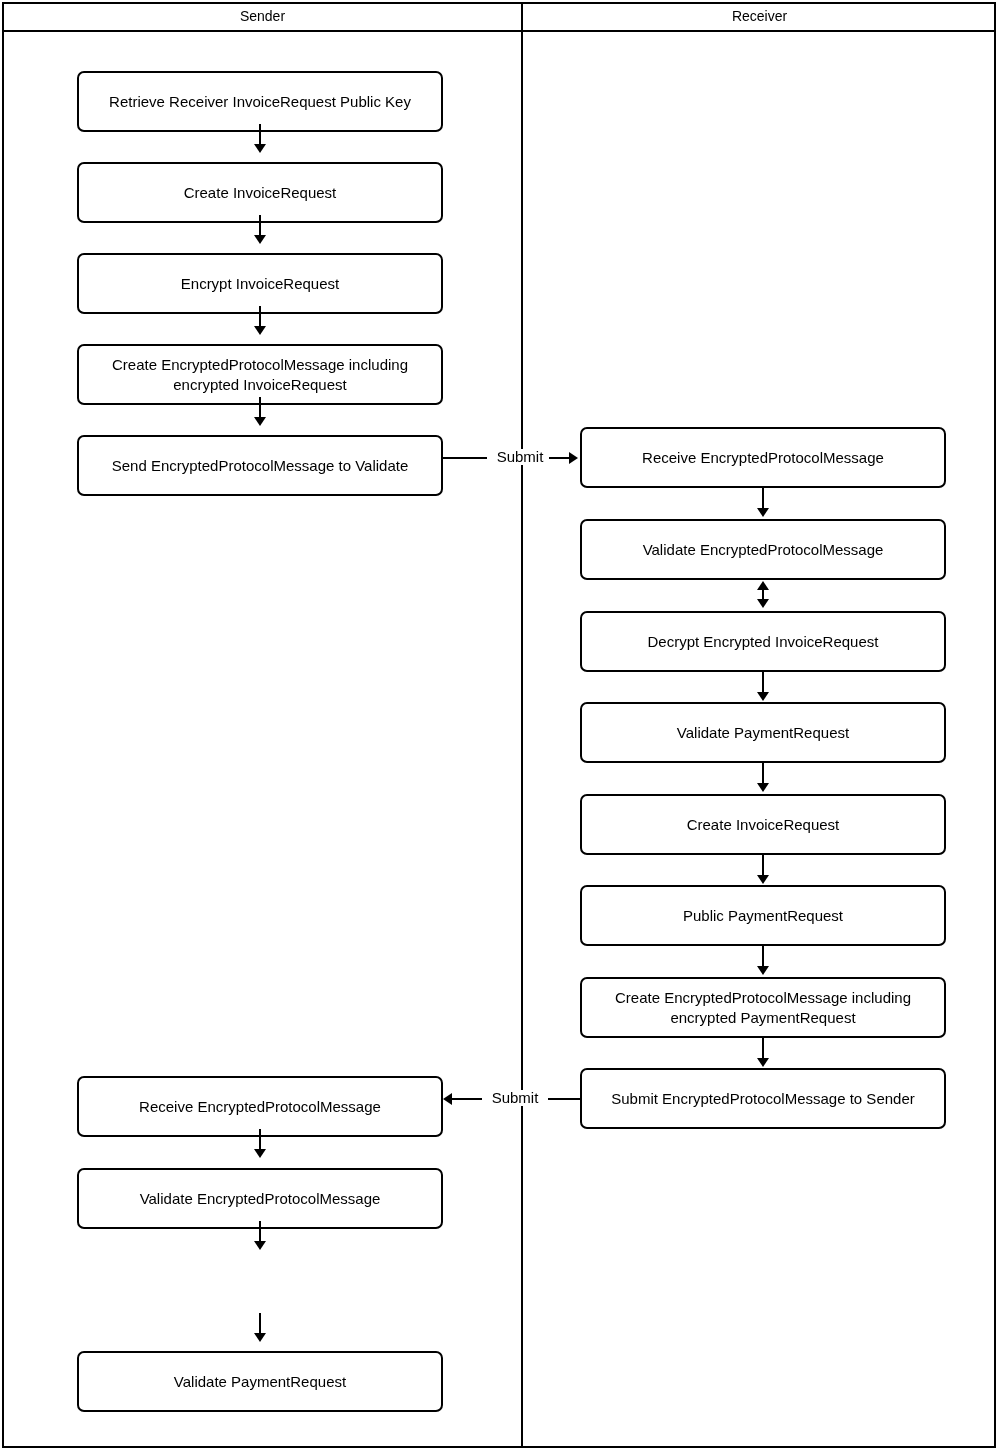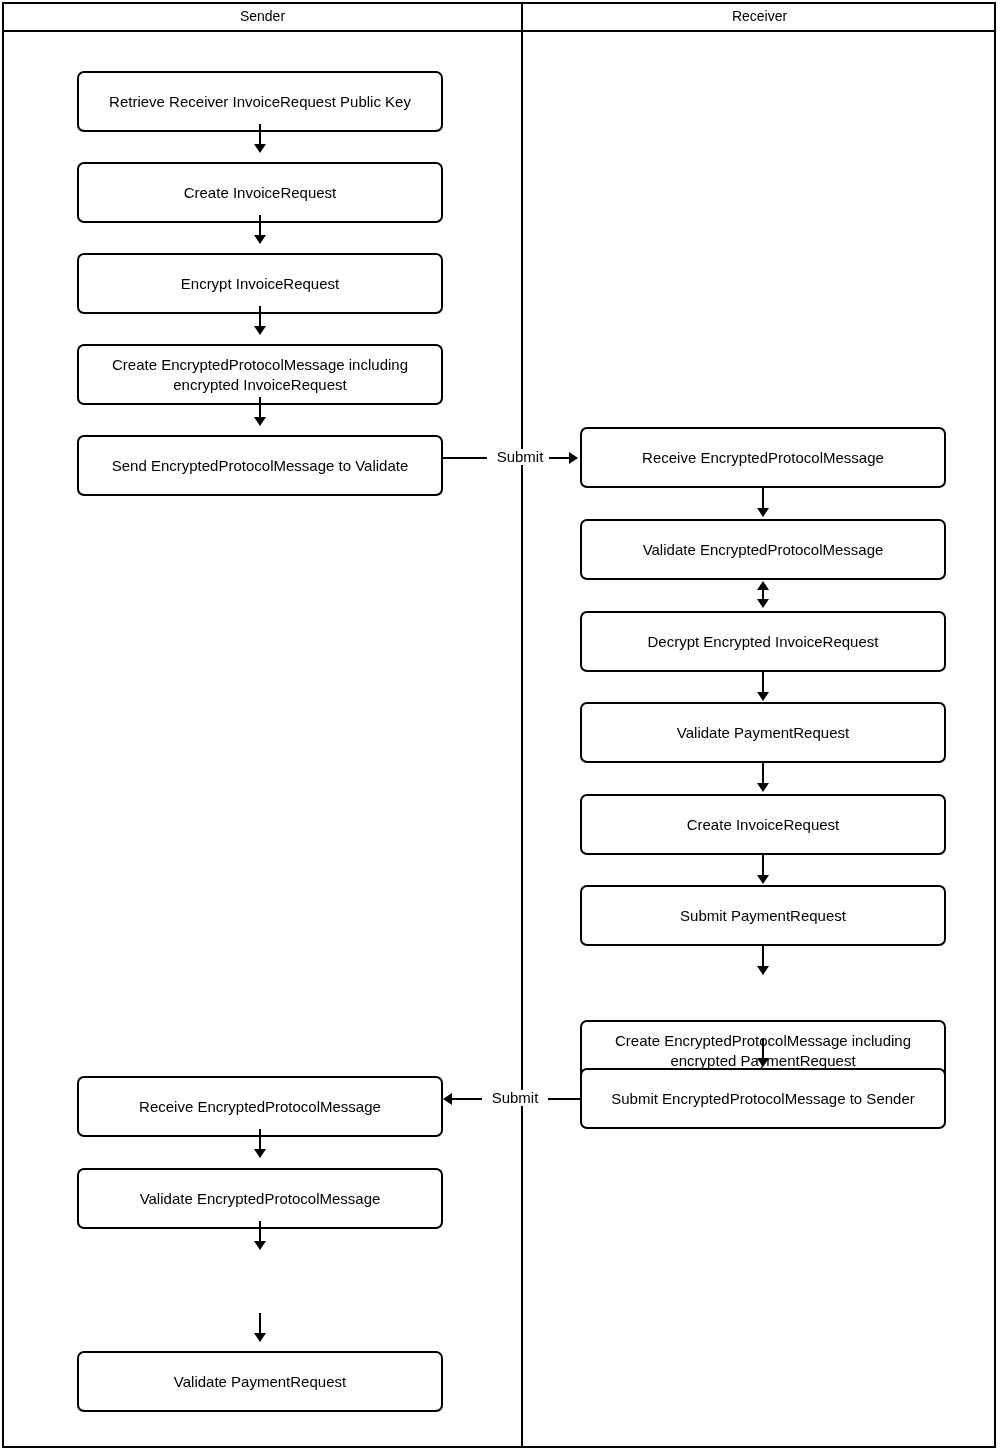--- a/index.html
+++ b/index.html
@@ -173,25 +173,25 @@
   <div class="vhead" style="left:757px; top:692px"></div>
 
   <div class="node receiver" style="top:702px">Validate PaymentRequest</div>
   <div class="vconn" style="left:762px; top:763px; height:22px"></div>
   <div class="vhead" style="left:757px; top:783px"></div>
 
   <div class="node receiver" style="top:794px">Create InvoiceRequest</div>
   <div class="vconn" style="left:762px; top:855px; height:22px"></div>
   <div class="vhead" style="left:757px; top:875px"></div>
 
-  <div class="node receiver" style="top:885px">Submit PaymentRequest</div>
+  <div class="node receiver" style="top:885px">Public PaymentRequest</div>
   <div class="vconn" style="left:762px; top:946px; height:22px"></div>
   <div class="vhead" style="left:757px; top:966px"></div>
 
-  <div class="node receiver" style="top:1020px">Create EncryptedProtocolMessage including encrypted PaymentRequest</div>
+  <div class="node receiver" style="top:977px">Create EncryptedProtocolMessage including encrypted PaymentRequest</div>
   <div class="vconn" style="left:762px; top:1038px; height:22px"></div>
   <div class="vhead" style="left:757px; top:1058px"></div>
 
   <div class="node receiver" style="top:1068px">Submit EncryptedProtocolMessage to Sender</div>
 
   <div class="hconn" style="left:489px; top:1098px; width:91px"></div>
   <div class="edge-label" style="left:482px; top:1090px; width:62px">Submit</div>
   <div class="hconn" style="left:452px; top:1098px; width:30px"></div>
   <div class="hhead left" style="left:443px; top:1093px"></div>
 

